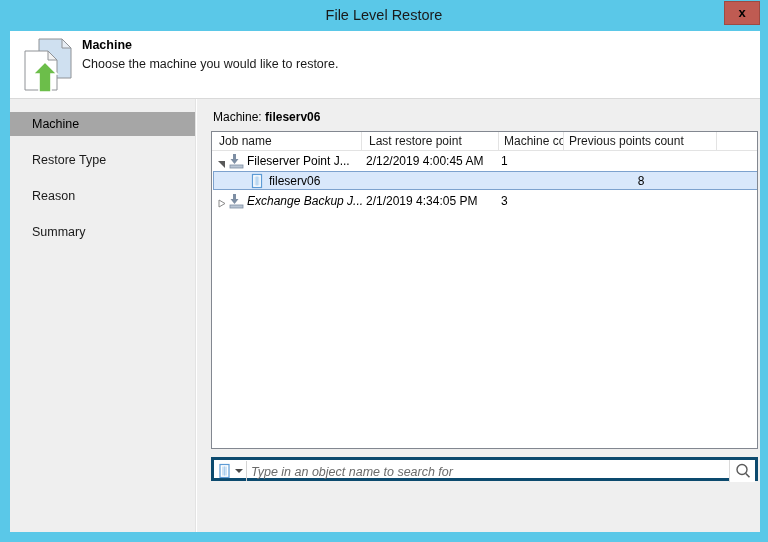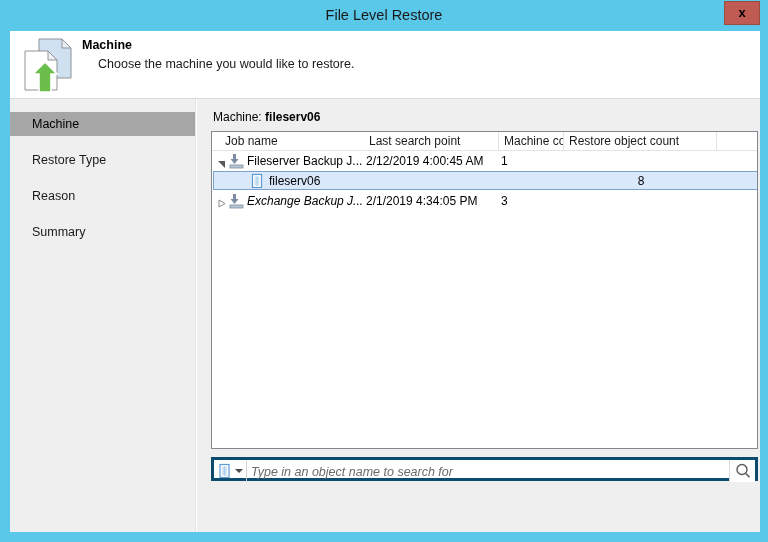--- a/index.html
+++ b/index.html
@@ -100,21 +100,20 @@
     font-size: 12.5px;
     font-weight: bold;
     color: #000000;
   }
   #header-sub {
     position: absolute;
     left: 72px;
     top: 26px;
     font-size: 12.5px;
     color: #1a1a1a;
-    margin-left: 16px;
   }
 
   
   #sidebar {
     position: absolute;
     left: 0;
     top: 68px;
     width: 186px;
     height: 433px;
     background: #efefef;
@@ -396,31 +395,31 @@
     <div id="content">
 
       <div id="machine-line">
         <span class="label">Machine:</span>
         <span class="value">fileserv06</span>
       </div>
 
       <div id="tree">
 
         <div id="tree-head">
-          <div class="th" style="left:8px;width:148px;">
+          <div class="th" style="left:2px;width:148px;">
             <span>Job name</span>
           </div>
           <div class="th" style="left:152px;width:135px;">
-            <span>Last search point</span>
+            <span>Last restore point</span>
           </div>
           <div class="th" style="left:287px;width:65px;">
             <span>Machine cou</span>
           </div>
           <div class="th" style="left:352px;width:153px;">
-            <span>Restore object count</span>
+            <span>Previous points count</span>
           </div>
           <div class="th" style="left:505px;width:40px;border-right:none;">
             <span></span>
           </div>
         </div>
 
         <div id="tree-rows">
 
           <div class="row">
             <div class="expander" style="left:5px;">
@@ -428,21 +427,21 @@
                 <polygon points="1,2 8,2 8,9" fill="#595959"></polygon>
               </svg>
             </div>
             <div class="row-icon" style="left:17px;">
               <svg width="16" height="16" viewBox="0 0 16 16" xmlns="http://www.w3.org/2000/svg">
                 <rect x="4" y="1" width="3" height="5" fill="#7d8ea3"></rect>
                 <polygon points="1.5,6 9.5,6 5.5,11" fill="#7d8ea3"></polygon>
                 <rect x="1" y="12" width="13" height="3" fill="#b9c5d4" stroke="#7d8ea3" stroke-width="0.8"></rect>
               </svg>
             </div>
-            <div class="cell" style="left:35px;width:118px;">Fileserver Backup J...</div>
+            <div class="cell" style="left:35px;width:118px;">Fileserver Point J...</div>
             <div class="cell" style="left:154px;width:133px;">2/12/2019 4:00:45 AM</div>
             <div class="cell" style="left:289px;width:62px;">1</div>
             <div class="cell" style="left:354px;width:150px;text-align:center;"></div>
           </div>
 
           <div class="row selected-row">
             <div class="row-hl"></div>
             <div class="row-icon" style="left:37px;">
               <svg width="16" height="16" viewBox="0 0 16 16" xmlns="http://www.w3.org/2000/svg">
                 <rect x="3.5" y="1.5" width="9" height="13" fill="#ffffff" stroke="#5d9bd5" stroke-width="1.2"></rect>

